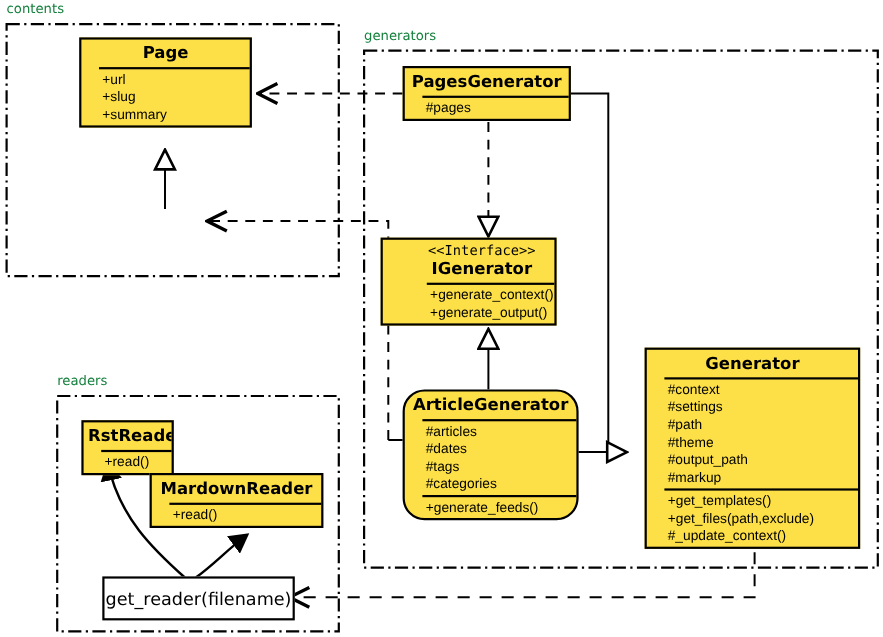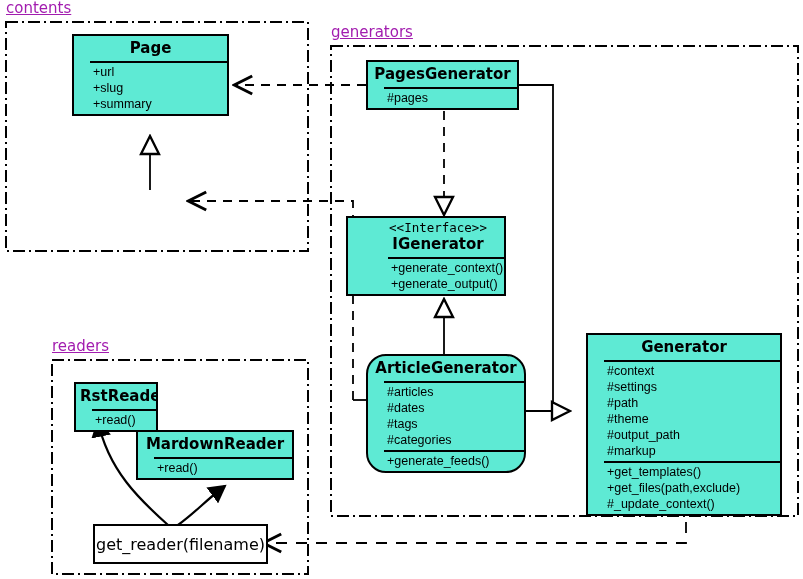--- a/index.html
+++ b/index.html
@@ -22,34 +22,33 @@
     position: absolute;
     left: 0;
     top: 0;
     width: 803px;
     height: 579px;
     pointer-events: none;
   }
   .pkg-label {
     position: absolute;
     font-family: "DejaVu Sans", sans-serif;
-    font-size: 15px;
+    font-size: 12px;
     line-height: 15px;
-    color: #a21caf;
+    color: #15803d;
     background: #fff;
     padding: 0 2px;
     white-space: nowrap;
     z-index: 5;
-    text-decoration: underline;
   }
   .cls {
     position: absolute;
     box-sizing: border-box;
     border: 2px solid #000;
-    background: #5eead4;
+    background: #fde047;
     z-index: 4;
   }
   .cls-name {
     box-sizing: border-box;
     text-align: center;
     font-family: "DejaVu Sans", sans-serif;
     font-weight: bold;
     font-size: 15px;
     padding: 3px 4px 4px 4px;
     white-space: nowrap;
@@ -171,21 +170,21 @@
       <div>#articles</div>
       <div>#dates</div>
       <div>#tags</div>
       <div>#categories</div>
     </div>
     <div class="cls-sec">
       <div>+generate_feeds()</div>
     </div>
   </div>
 
-  <div class="cls" style="left:586px; top:333px; width:196px;">
+  <div class="cls" style="left:586px; top:316px; width:196px;">
     <div class="cls-name">Generator</div>
     <div class="cls-sec">
       <div>#context</div>
       <div>#settings</div>
       <div>#path</div>
       <div>#theme</div>
       <div>#output_path</div>
       <div>#markup</div>
     </div>
     <div class="cls-sec">

